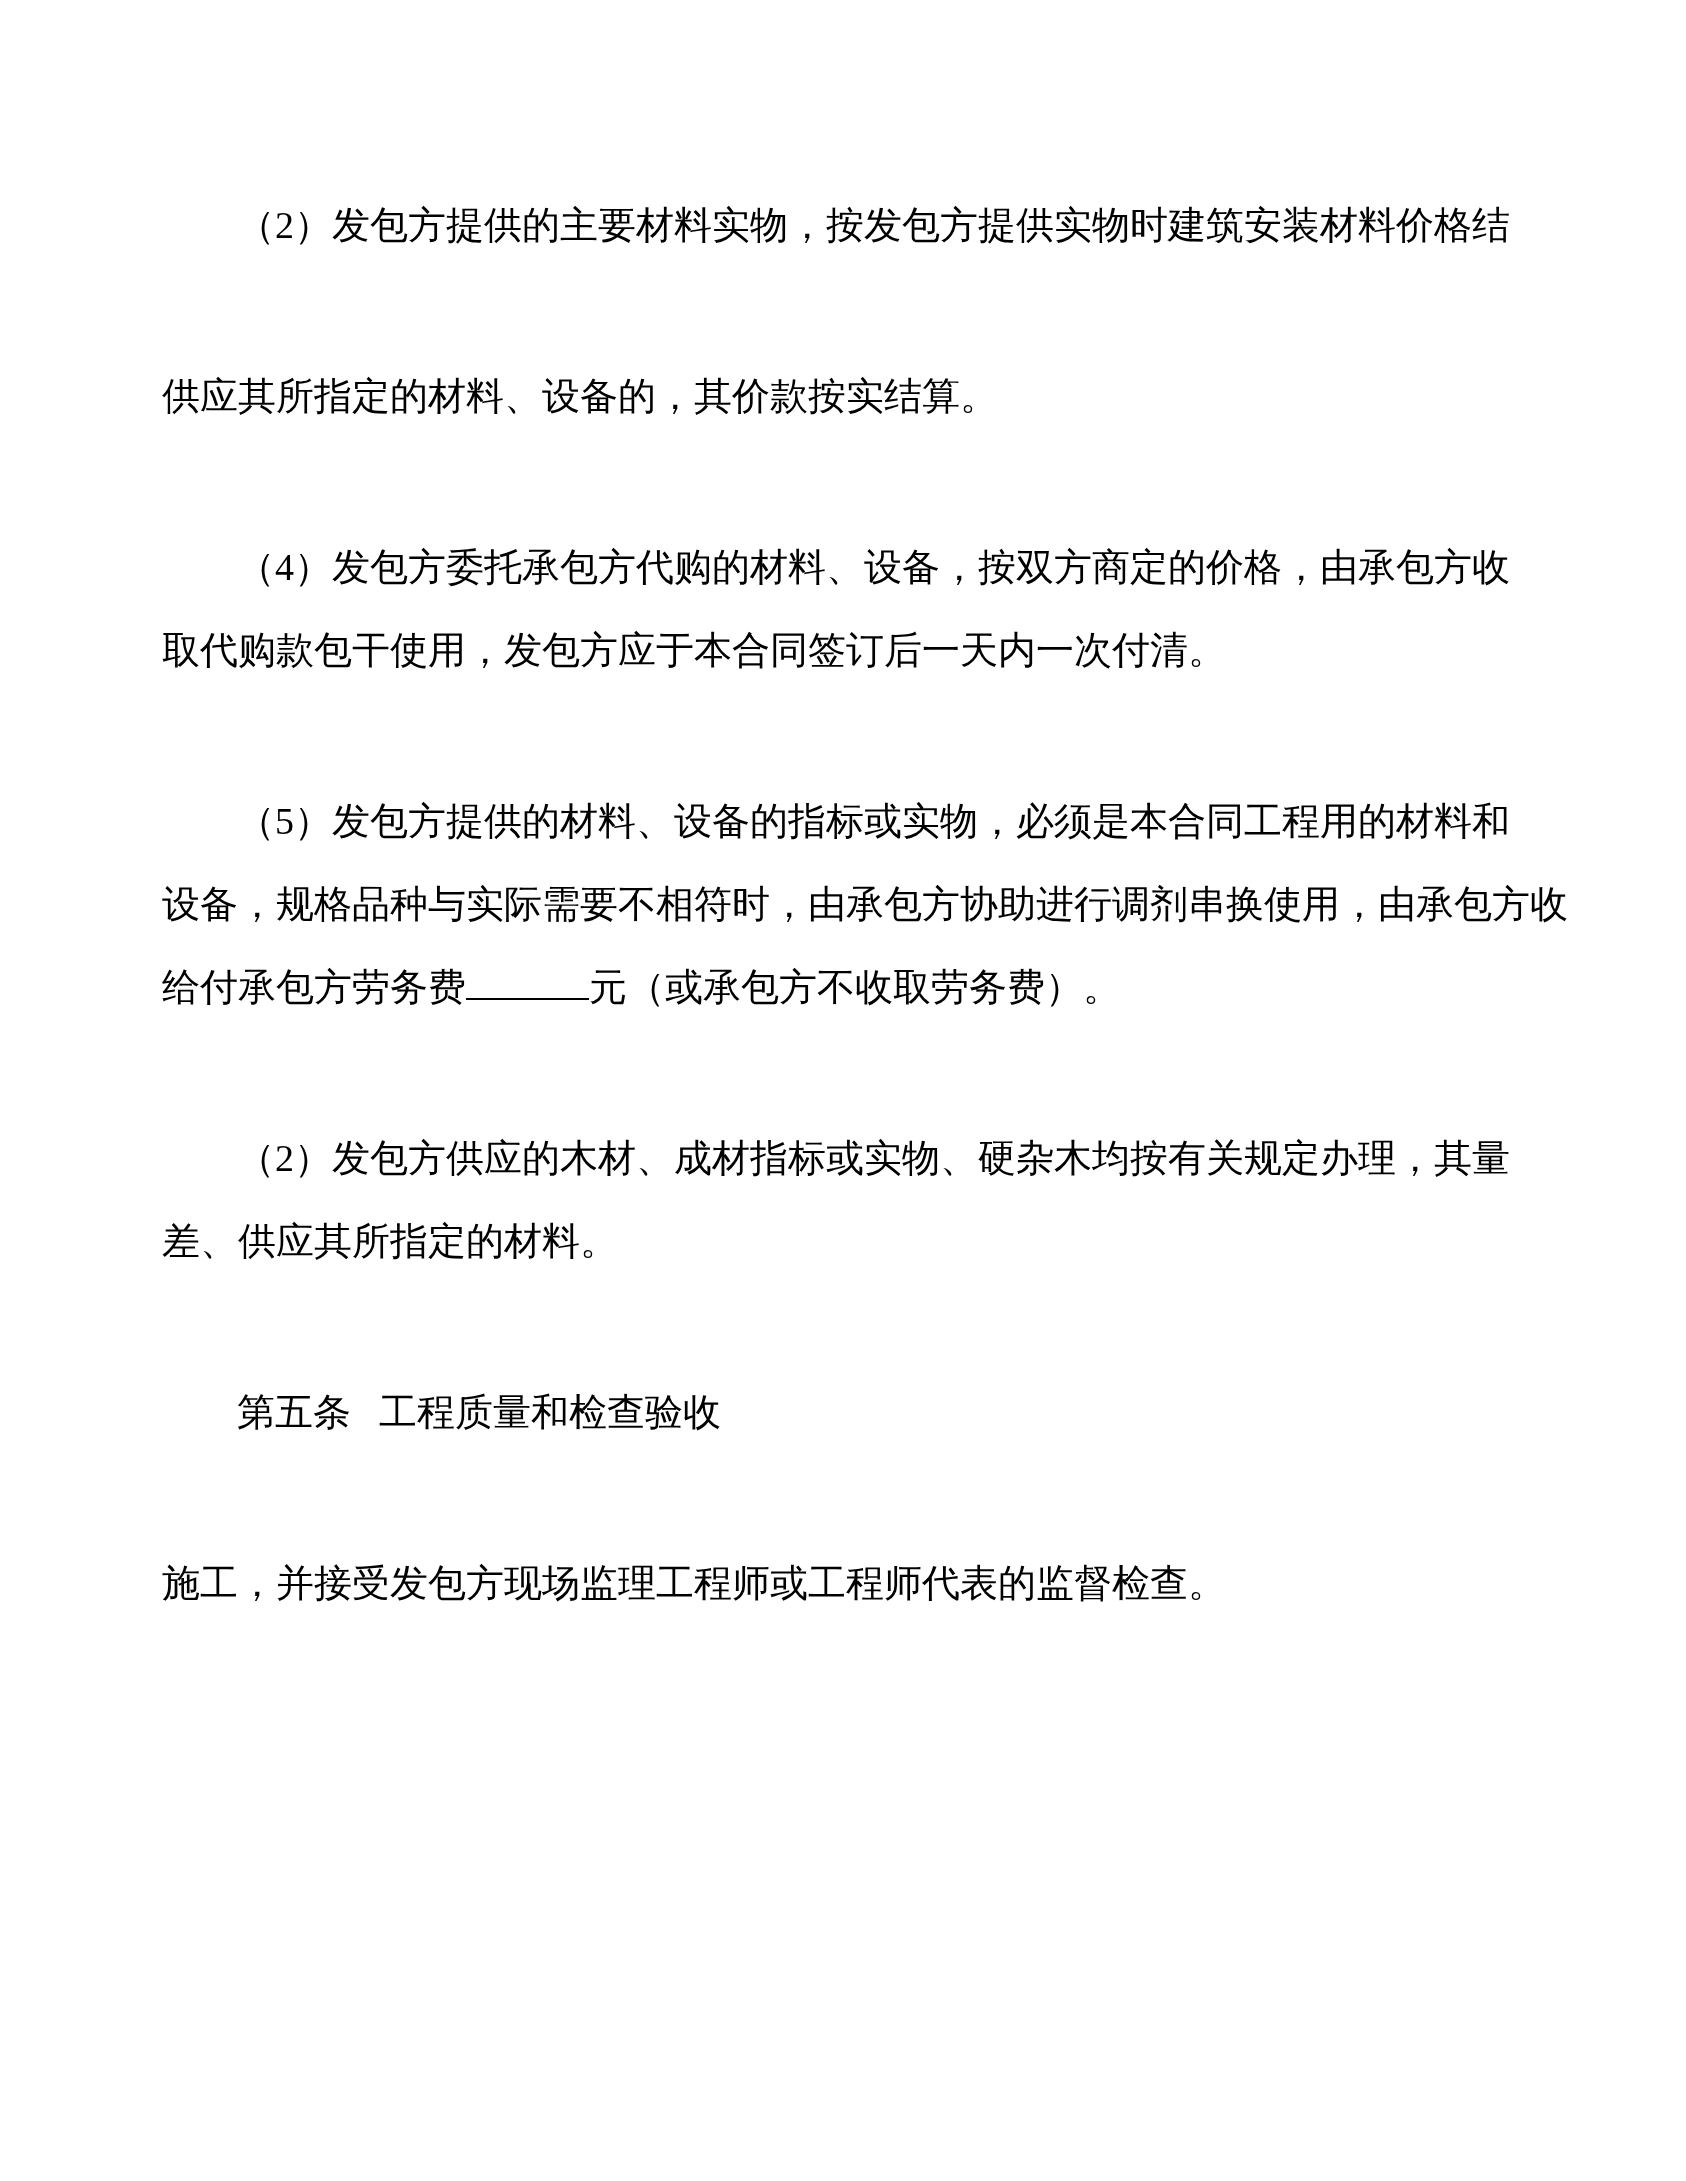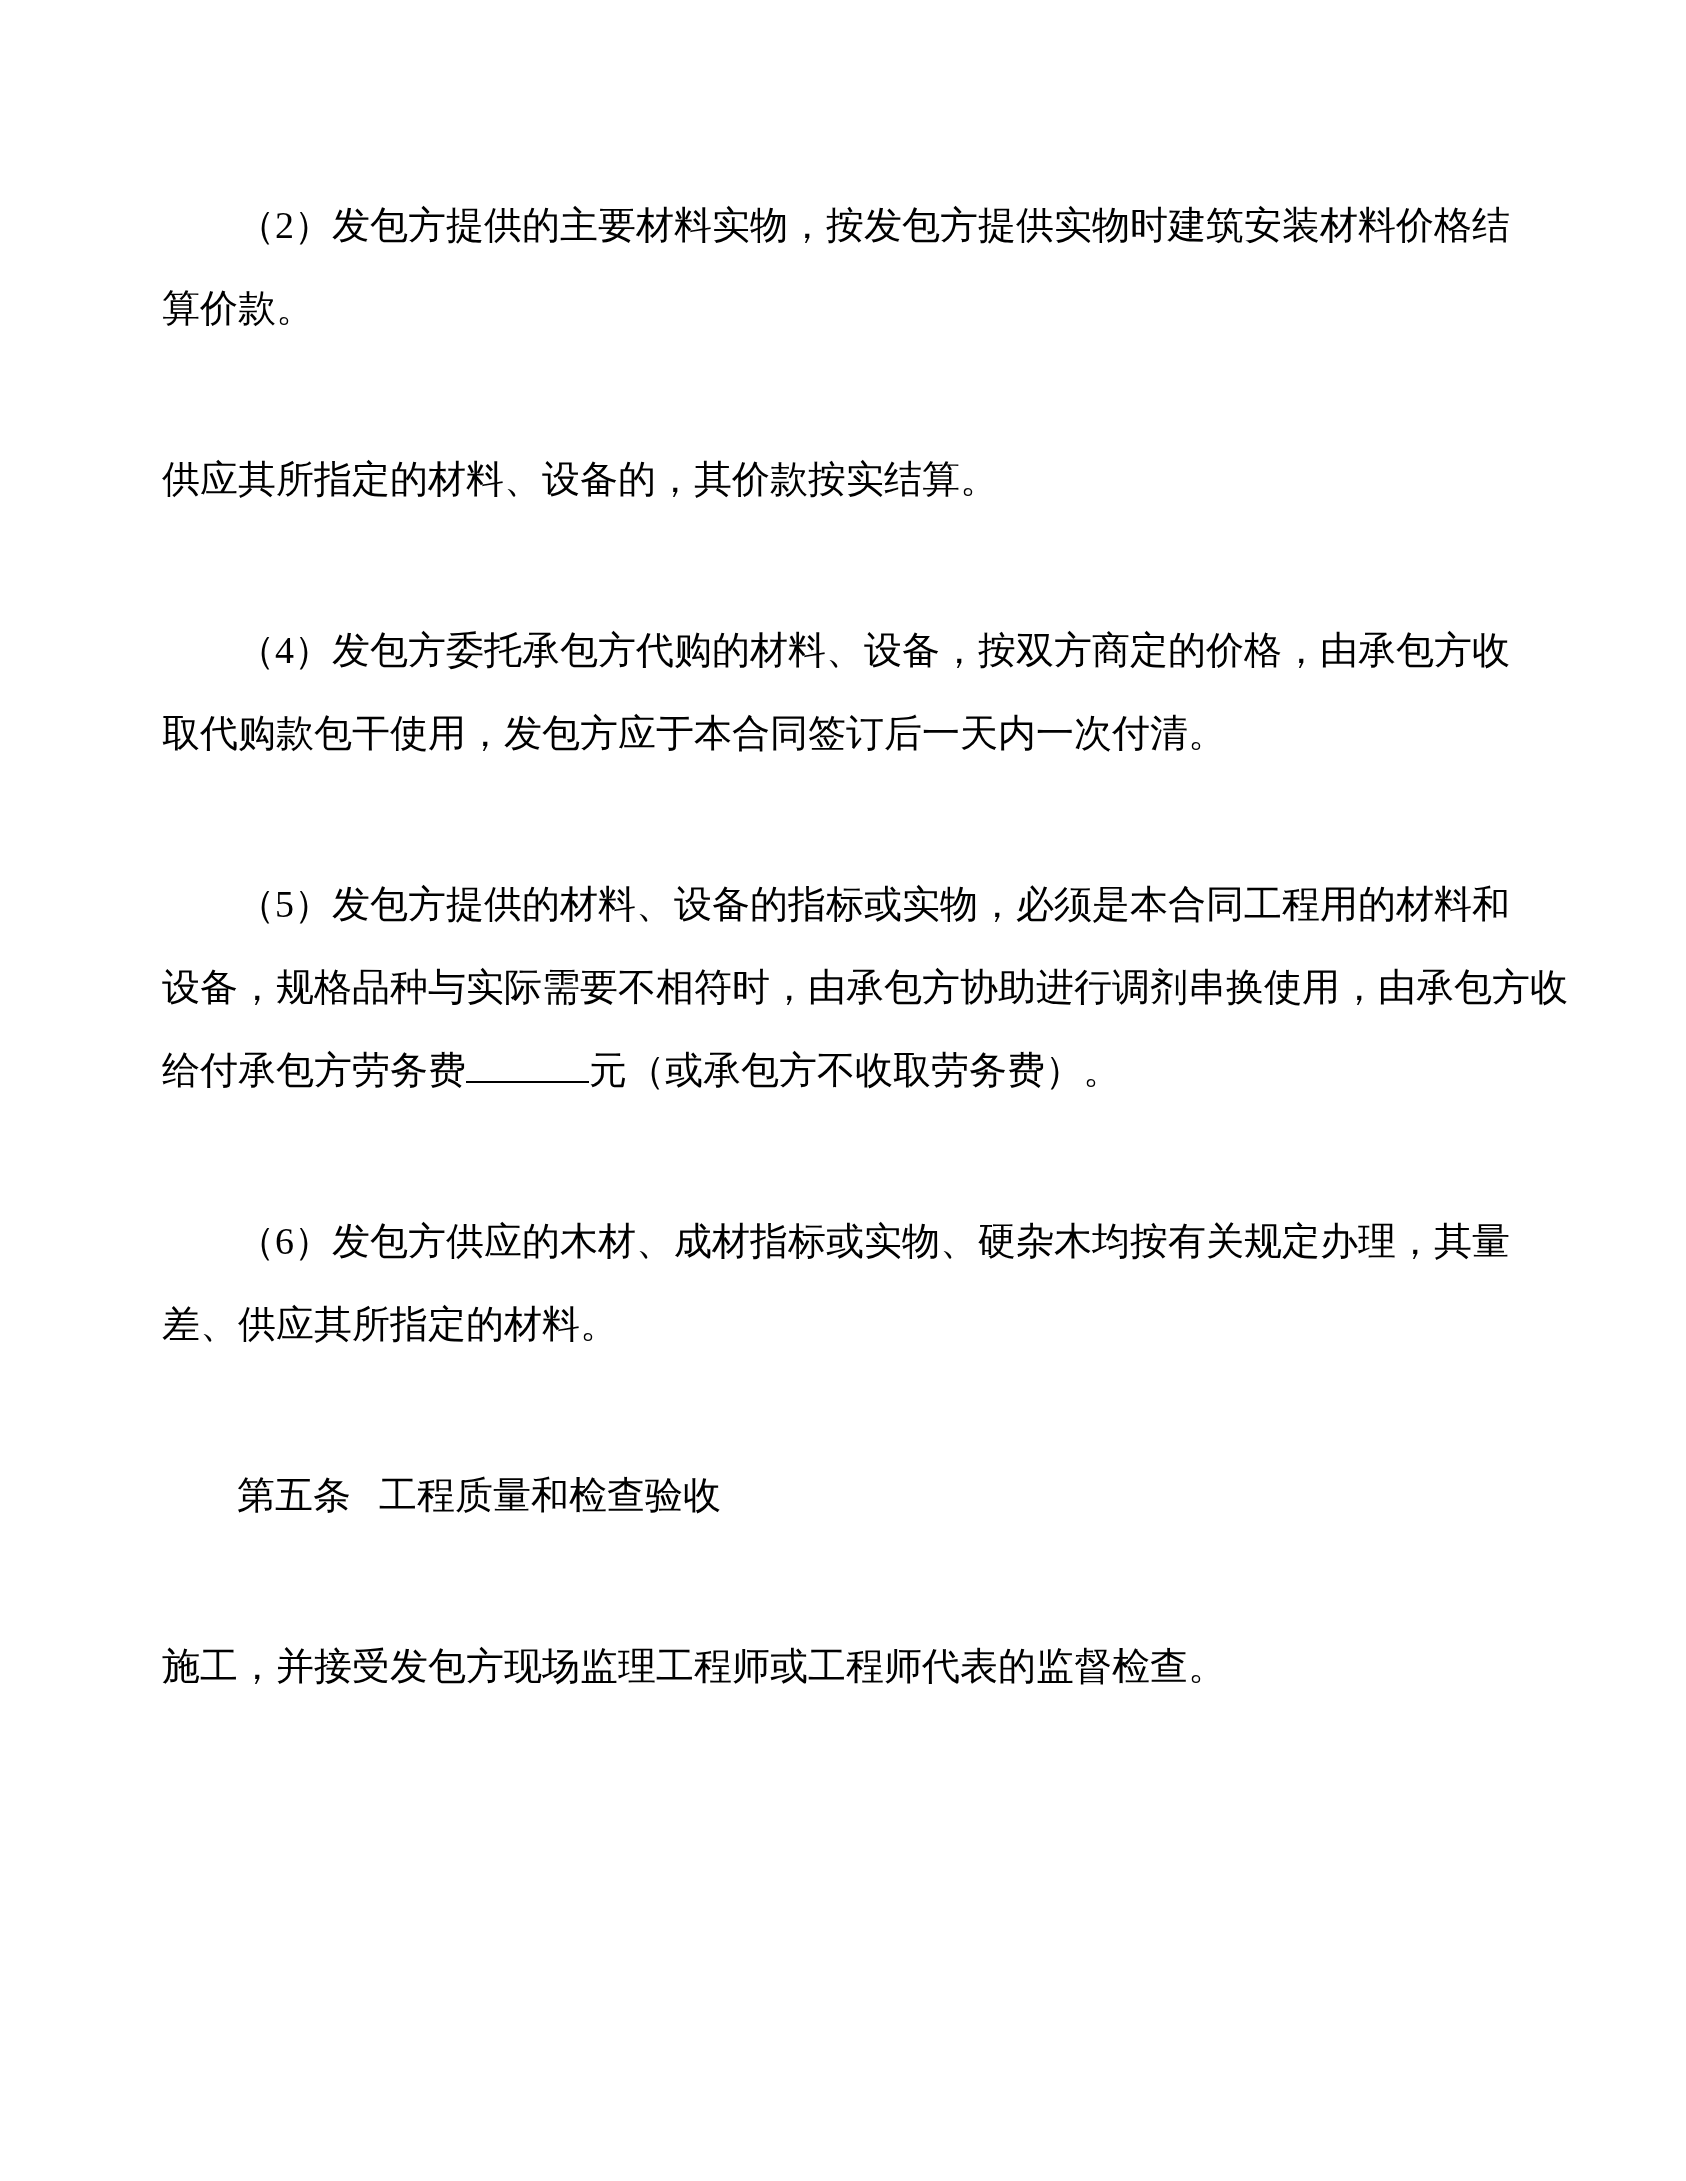--- a/index.html
+++ b/index.html
@@ -38,42 +38,41 @@
     border-bottom: 2.8px solid #000000;
   }
 </style>
 </head>
 <body>
 
 <div class="page">
 
   <div class="para">
     <div class="line indent">（2）发包方提供的主要材料实物，按发包方提供实物时建筑安装材料价格结</div>
-    <div class="line">算价款。</div>
   </div>
 
   <div class="para">
     <div class="line">供应其所指定的材料、设备的，其价款按实结算。</div>
   </div>
 
   <div class="para">
     <div class="line indent">（4）发包方委托承包方代购的材料、设备，按双方商定的价格，由承包方收</div>
     <div class="line">取代购款包干使用，发包方应于本合同签订后一天内一次付清。</div>
   </div>
 
   <div class="para">
     <div class="line indent">（5）发包方提供的材料、设备的指标或实物，必须是本合同工程用的材料和</div>
     <div class="line">设备，规格品种与实际需要不相符时，由承包方协助进行调剂串换使用，由承包方收</div>
     <div class="line">
       <span>给付承包方劳务费</span><span class="blank-line"></span><span>元（或承包方不收取劳务费）。</span>
     </div>
   </div>
 
   <div class="para">
-    <div class="line indent">（6）发包方供应的木材、成材指标或实物、硬杂木均按有关规定办理，其量</div>
+    <div class="line indent">（2）发包方供应的木材、成材指标或实物、硬杂木均按有关规定办理，其量</div>
     <div class="line">差、供应其所指定的材料。</div>
   </div>
 
   <div class="para">
     <div class="line indent">
       <span>第五条</span><span class="heading-title">工程质量和检查验收</span>
     </div>
   </div>
 
   <div class="para">

